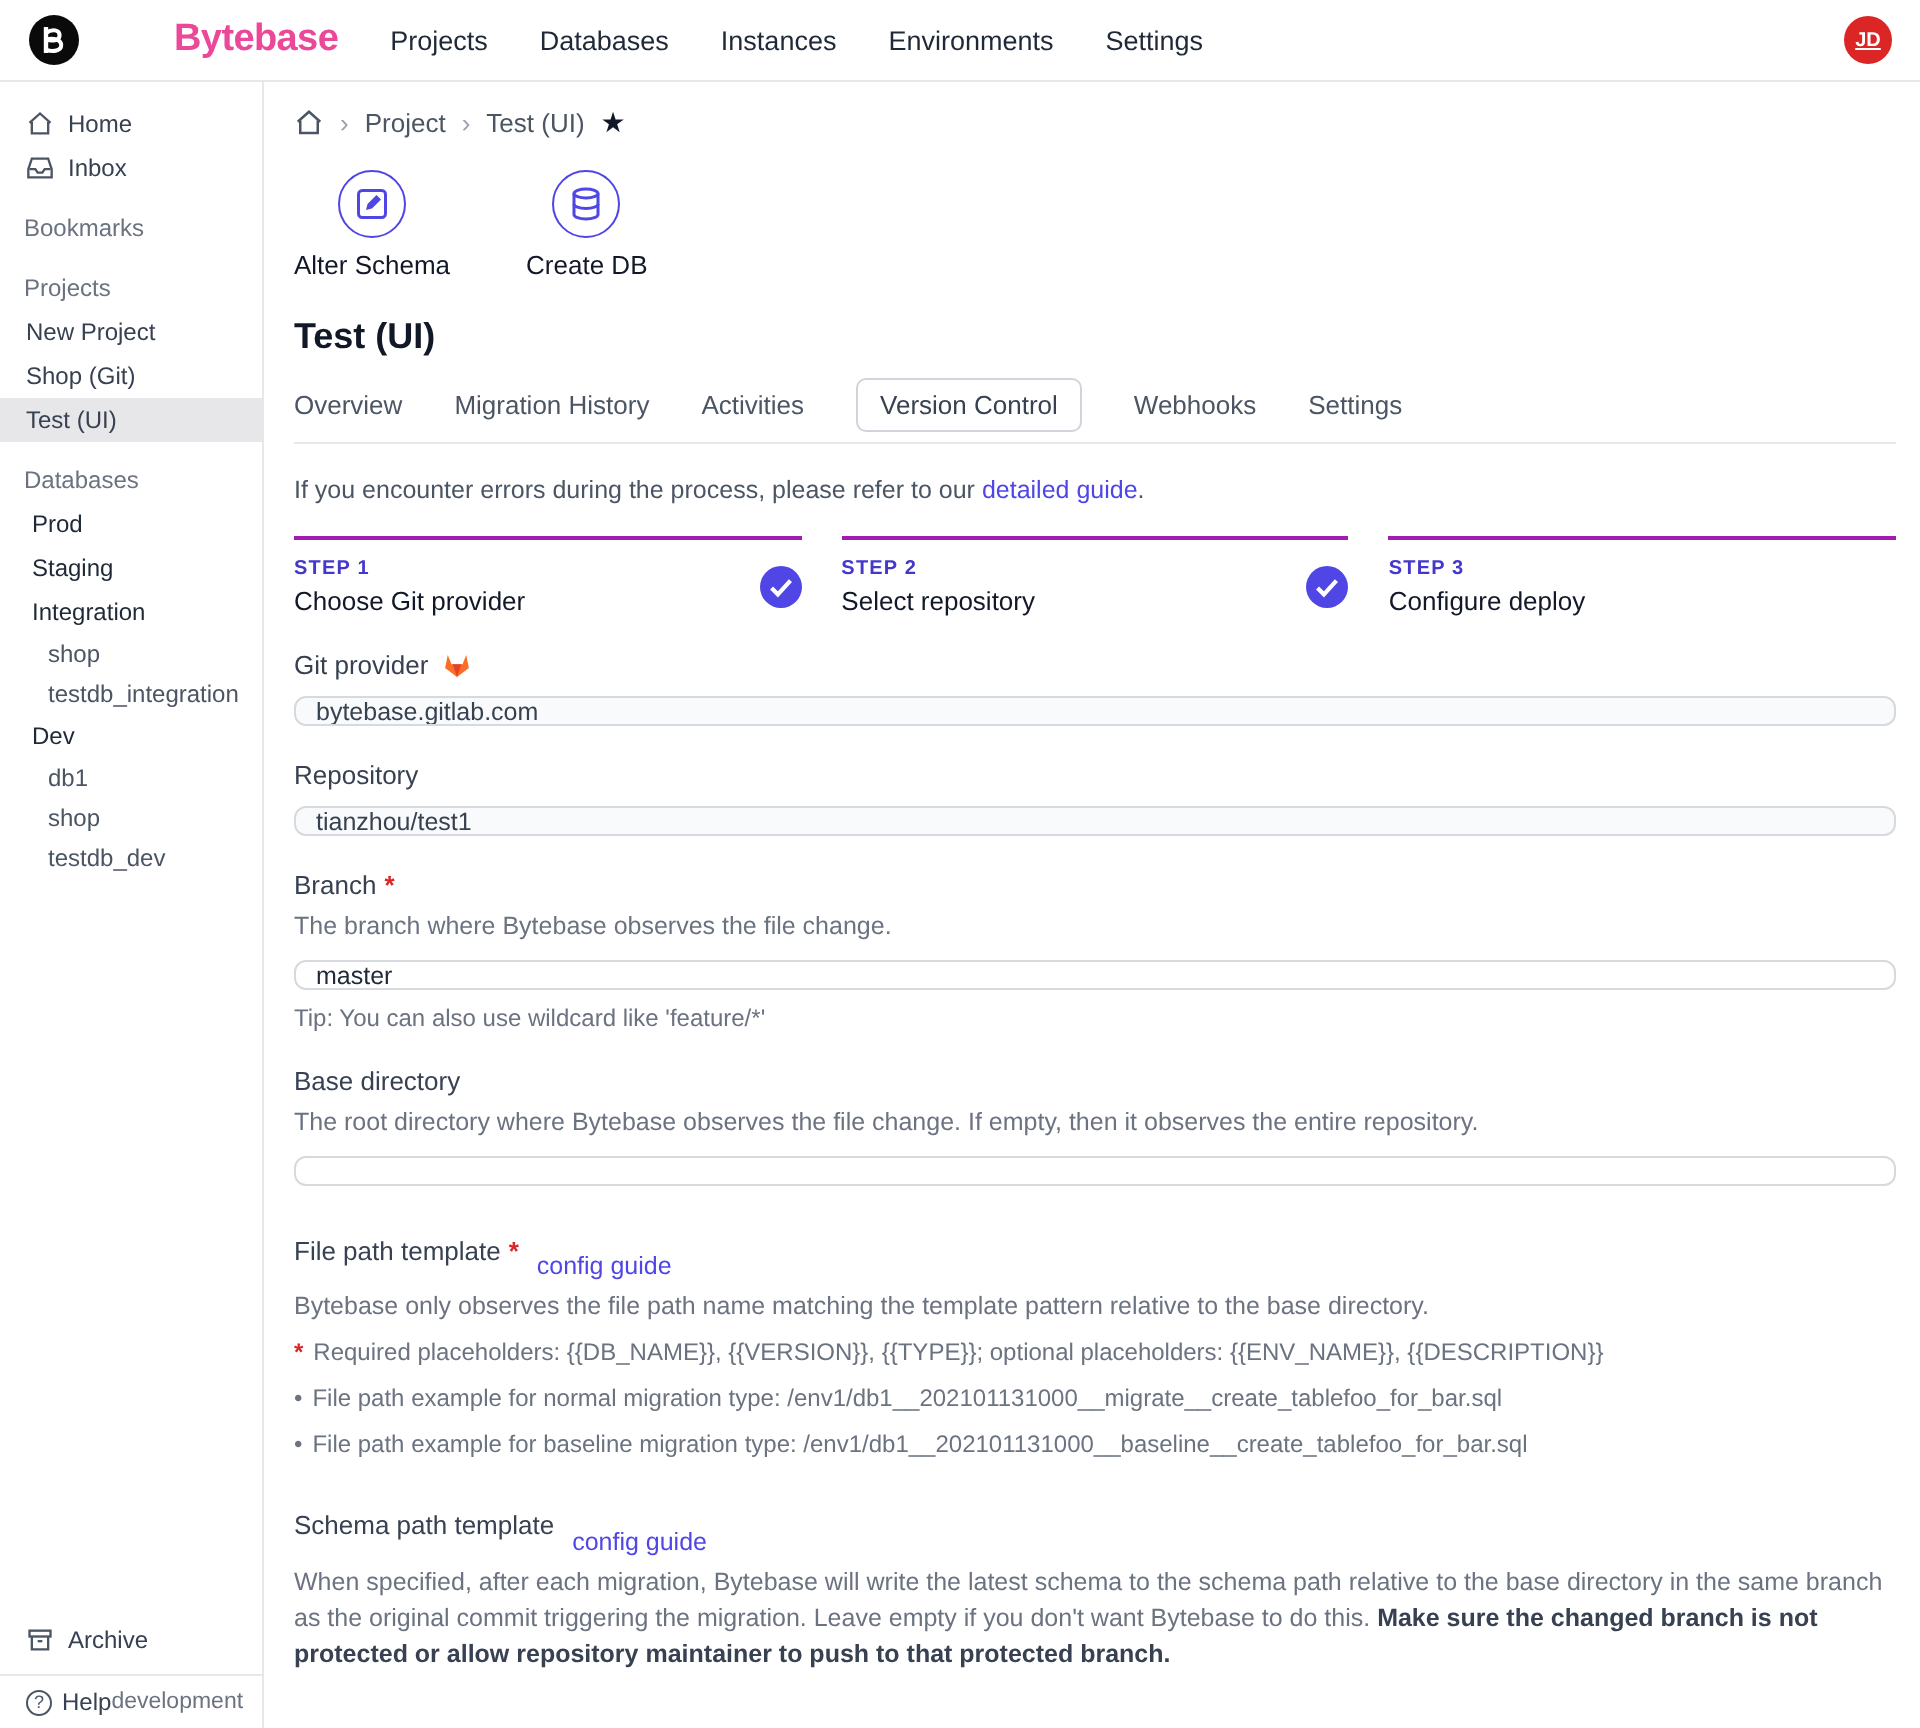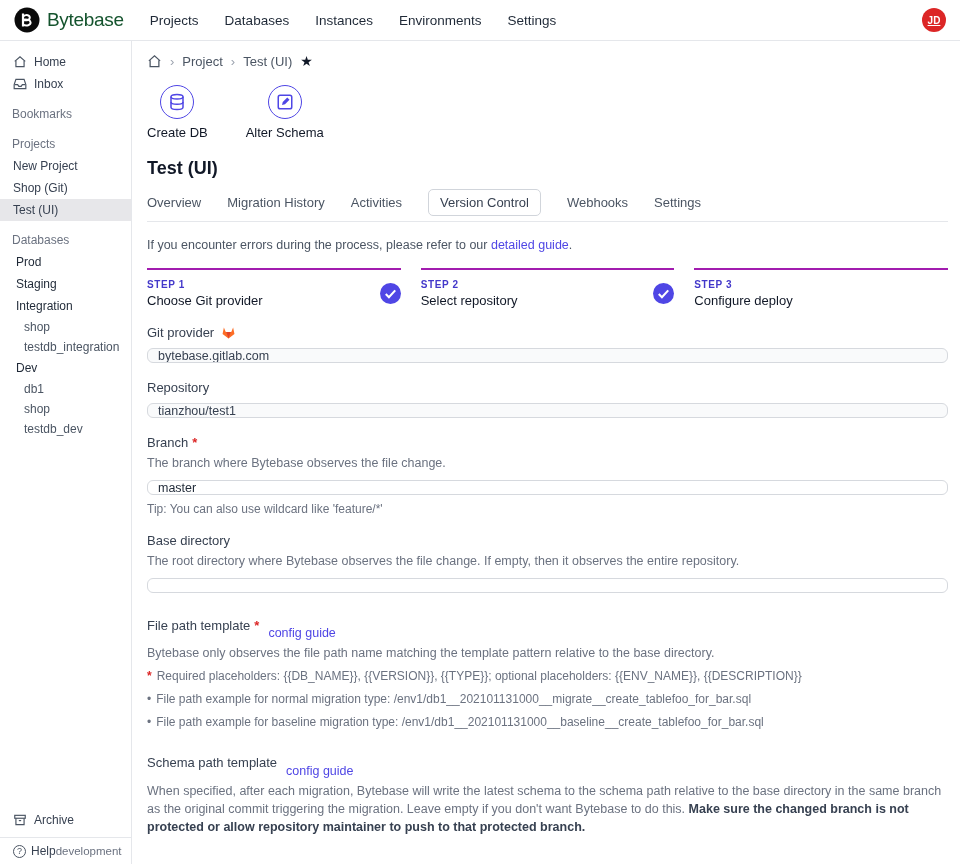--- a/index.html
+++ b/index.html
@@ -9,21 +9,21 @@
     font-family:"Liberation Sans", sans-serif;
     font-size:13px; color:#374151; background:#fff;
   }
   svg { display:block; }
 
   
   .navbar { height:41px; display:flex; align-items:center; gap:26px;
     padding:0 14px; border-bottom:1px solid #e5e7eb; }
   .brand { display:flex; align-items:center; gap:7px; cursor:pointer; }
   .logo { width:26px; height:26px; }
-  .brand-text { font-size:19px; font-weight:400; color:#14532d; letter-spacing:-0.3px; }
+  .brand-text { font-size:19px; font-weight:700; color:#ec4899; letter-spacing:-0.3px;margin-left:40px; }
   .nav-links { display:flex; gap:26px; }
   .nav-links a { color:#1f2937; text-decoration:none; font-size:13.5px; cursor:pointer; }
   .avatar { margin-left:auto; width:24px; height:24px; border-radius:50%;
     background:#dc2626; color:#fff; font-size:10px; font-weight:700;
     display:flex; align-items:center; justify-content:center; cursor:pointer;text-decoration:underline; }
 
   
   .layout { display:flex; height:823px; }
   .sidebar { width:132px; flex:0 0 132px; border-right:1px solid #e5e7eb;
     display:flex; flex-direction:column; padding-top:10px; font-size:12px; }
@@ -196,35 +196,35 @@
         <a>Project</a>
         <span class="bc-sep">›</span>
         <a>Test (UI)</a>
         <span class="bc-star">★</span>
       </div>
 
       <div class="quick-actions">
         <div class="qa">
           <span class="qa-icon">
             <svg viewBox="0 0 24 24" fill="none" stroke="currentColor" stroke-width="2">
+                <rect x="3" y="3" width="18" height="18" rx="2.5"></rect>
+                <path d="M8 16l1-4 6-6 3 3-6 6z" fill="currentColor" stroke="none"></path>
+              </svg>
+          </span>
+          <span class="qa-label">Alter Schema</span>
+        </div>
+        <div class="qa">
+          <span class="qa-icon">
+            <svg viewBox="0 0 24 24" fill="none" stroke="currentColor" stroke-width="2">
                 <ellipse cx="12" cy="5" rx="8" ry="3"></ellipse>
                 <path d="M4 5v14c0 1.7 3.6 3 8 3s8-1.3 8-3V5"></path>
                 <path d="M4 12c0 1.7 3.6 3 8 3s8-1.3 8-3"></path>
               </svg>
           </span>
           <span class="qa-label">Create DB</span>
-        </div>
-        <div class="qa">
-          <span class="qa-icon">
-            <svg viewBox="0 0 24 24" fill="none" stroke="currentColor" stroke-width="2">
-                <rect x="3" y="3" width="18" height="18" rx="2.5"></rect>
-                <path d="M8 16l1-4 6-6 3 3-6 6z" fill="currentColor" stroke="none"></path>
-              </svg>
-          </span>
-          <span class="qa-label">Alter Schema</span>
         </div>
       </div>
 
       <div class="page-title">Test (UI)</div>
 
       <div class="tabs">
         <span class="tab">Overview</span>
         <span class="tab">Migration History</span>
         <span class="tab">Activities</span>
         <span class="tab active">Version Control</span>

